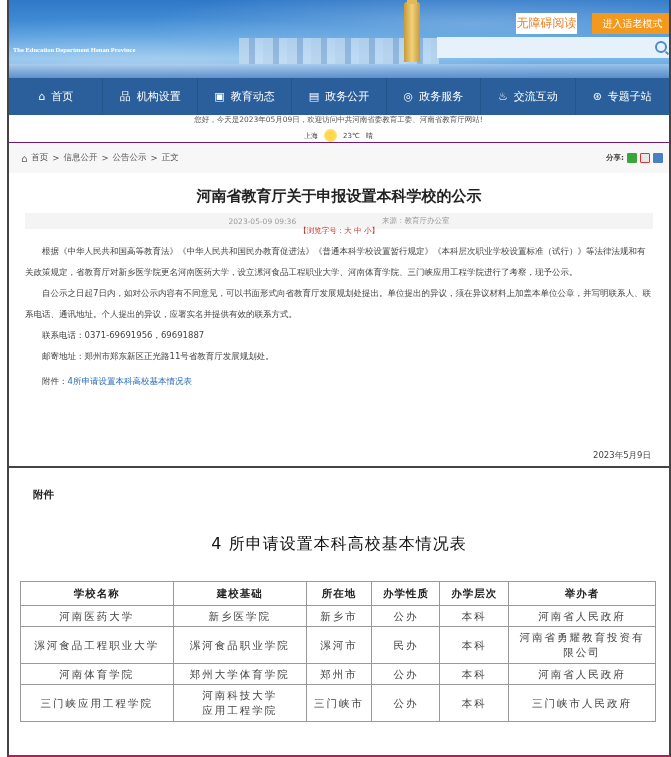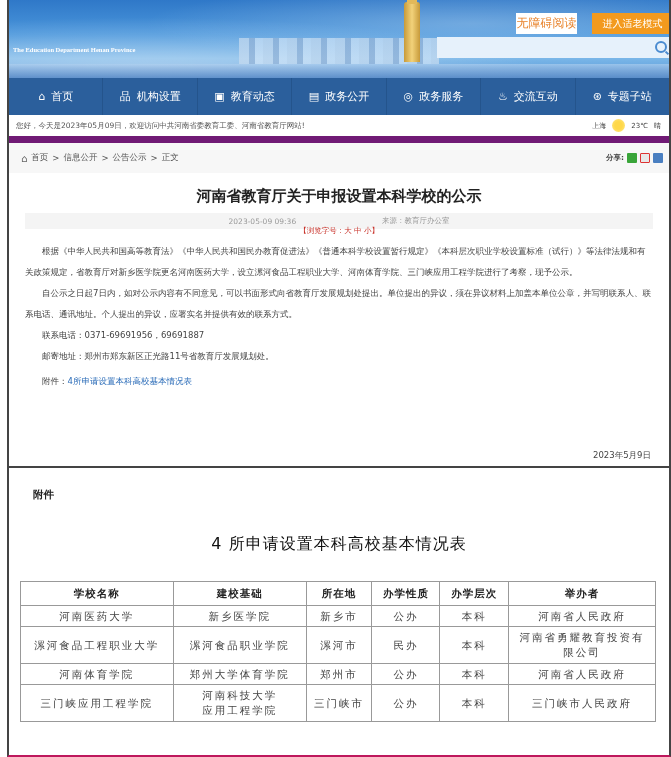--- a/index.html
+++ b/index.html
@@ -24,21 +24,21 @@
   .search-icon { position: absolute; right: 6px; top: 4px; width: 12px; height: 12px; border: 2px solid #4a8bd0; border-radius: 50%; }
   .search-icon::after { content: ""; position: absolute; right: -4px; bottom: -3px; width: 4px; height: 2px; background: #4a8bd0; transform: rotate(45deg); }
 
   
   .nav { height: 37px; background: #2b5f9c; display: flex; }
   .nav-item { flex: 1; display: flex; align-items: center; justify-content: center; color: #fff; font-size: 11px; border-right: 1px solid #24548c; gap: 6px; white-space: nowrap; }
   .nav-item:last-child { border-right: none; }
   .nav-icon { font-size: 11px; color: #fff; }
 
   
-  .welcome { height: 28px; background: #fff; display: flex; align-items: center; justify-content: space-between; padding: 0 8px 0 7px; font-size: 7.5px; color: #555; border-bottom: 7px solid #701a75; }
+  .welcome { height: 28px; background: #fff; display: flex; align-items: center; justify-content: space-between; padding: 0 8px 0 7px; font-size: 7.5px; color: #555; border-bottom: 1px solid #701a75; flex-direction: column; }
   .weather { display: flex; align-items: center; gap: 6px; font-size: 7px; color: #444; }
   .sun-icon { width: 13px; height: 13px; border-radius: 50%; background: radial-gradient(circle, #ffd84a 40%, #ffe98a 100%); display: inline-block; }
 
   
   .crumb-bar { height: 30px; background: #f7f7f7; display: flex; align-items: center; justify-content: space-between; padding: 0 6px 0 12px; font-size: 8.5px; color: #555; }
   .crumbs { display: flex; align-items: center; gap: 4px; }
   .home-icon { font-size: 10px; color: #666; }
   .share { display: flex; align-items: center; gap: 3px; font-size: 7.5px; color: #444; font-weight: bold; }
   .share-ico { width: 10px; height: 10px; display: inline-block; border-radius: 1px; }
   .wechat-icon { background: #3aa53a; }

